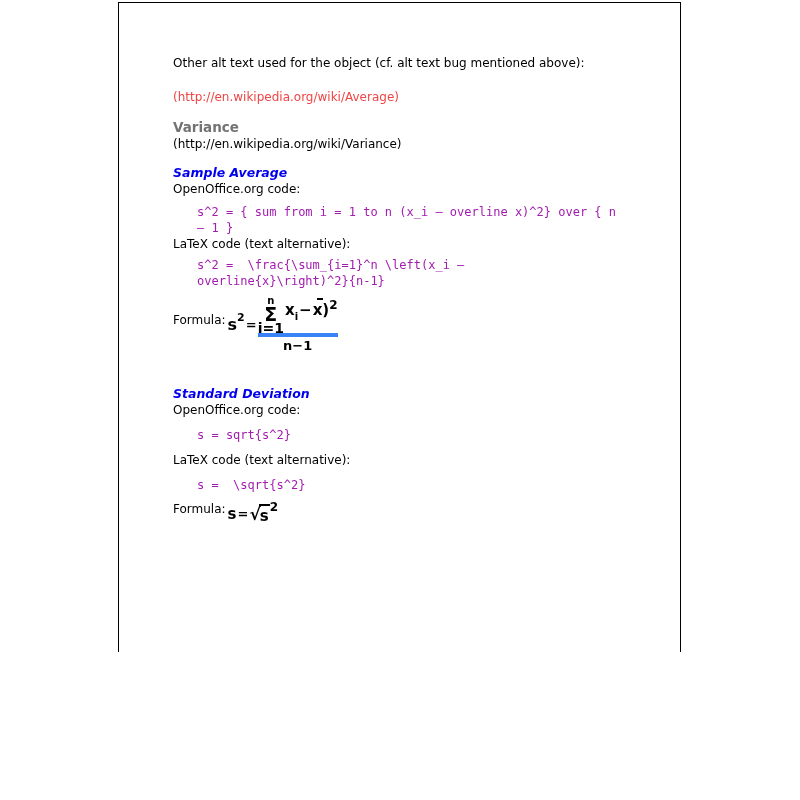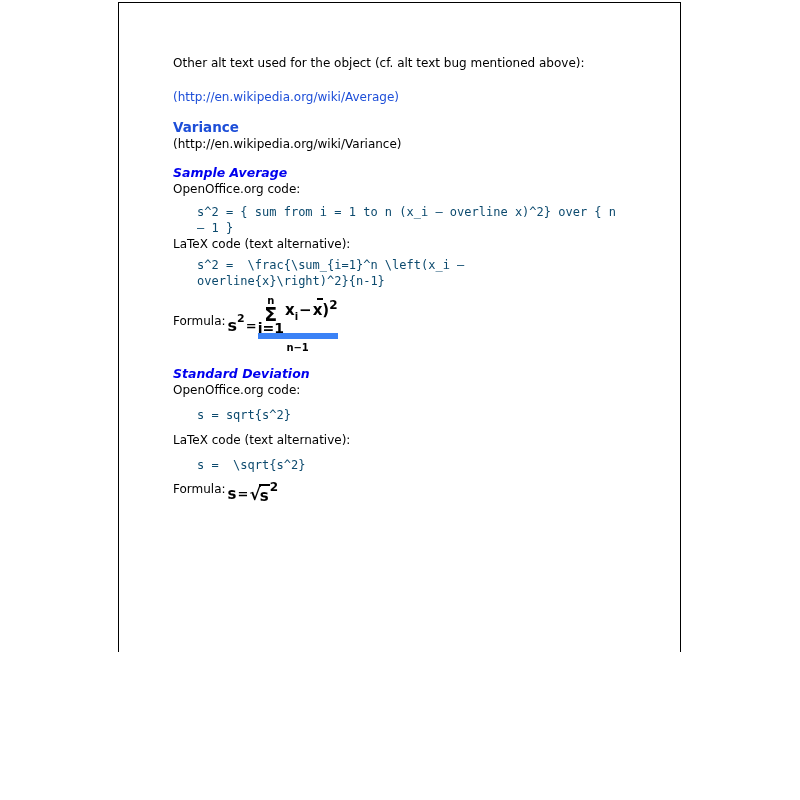--- a/index.html
+++ b/index.html
@@ -8,36 +8,36 @@
 
   .canvas { position:relative; width:800px; height:652px; background:#fff; overflow:hidden; }
 
   .page {
     position:absolute; left:118px; top:2px; width:563px; height:796px;
     background:#fff; border:1.5px solid #000;
   }
   .content { padding:52px 50px 0 54px; }
 
   .body-text { font-size:12px; line-height:17px; color:#000; }
-  .url-line  { font-size:12px; line-height:17px; color:#1d4ed8; margin-top:17px; }
+  .url-line  { font-size:12px; line-height:17px; color:#ef4444; margin-top:17px; }
 
   .h1 {
     margin-top:12px; font-size:13.5px; line-height:18px;
-    font-weight:bold; color:#1d4ed8;
+    font-weight:bold; color:#737373;
   }
   .h2 {
     margin-top:11px; font-size:12.5px; line-height:17px;
     font-weight:bold; font-style:italic; color:#0000ee;
   }
   .label { }
 
   .code {
     margin-top:6px; padding-left:24px;
     font-family:"DejaVu Sans Mono", monospace;
-    font-size:12px; line-height:16px; color:#0c4a6e;
+    font-size:12px; line-height:16px; color:#a21caf;
     white-space:pre-wrap;
   }
   .code.latex { margin-top:4px; }
 
   
   .formula-row { display:flex; align-items:center; margin-top:7px; }
   .formula-row .formula-label { position:relative; top:-4px; }
   .formula-row2 { display:flex; align-items:flex-start; margin-top:8px; }
 
   .math { font-weight:bold; color:#000; display:inline-flex; align-items:center; }
@@ -54,21 +54,21 @@
   .m-sigma   { font-size:19px; line-height:17px; }
   .m-sum-bot { font-size:14px; line-height:10px; letter-spacing:0; }
   .m-term { font-size:15px; line-height:18px; display:inline-flex; align-items:flex-start; margin-left:1px; position:relative; top:-5px; }
   .m-term .m-sub { font-size:10px; position:relative; top:7px; }
   .m-minus { margin:0 1px; }
   .m-xbar { position:relative; }
   .m-xbar::before { content:""; position:absolute; top:-3px; left:4px; width:6px; height:2px; background:#000; }
   .m-exp { font-size:12px; position:relative; top:-5px; }
   .m-den {
     align-self:stretch; text-align:center;
-    border-top:6px solid #3b82f6; font-size:10px; line-height:15px; padding-top:1px;
+    border-top:4px solid #3b82f6; font-size:13px; line-height:15px; padding-top:1px;
   }
 
   
   .math2 { align-items:flex-start; margin-left:2px; margin-top:3px; }
   .m2-s  { font-size:15px; line-height:20px; }
   .m2-eq { font-size:13px; line-height:20px; margin:0 1px; }
   .m2-rad { font-size:17px; line-height:19px; position:relative; top:1px; margin-right:-2px; }
   .m2-radicand { font-size:15px; line-height:20px; border-top:2px solid #000; padding:0 1px; }
   .m2-exp { font-size:12px; position:relative; top:-4px; }
 </style>
@@ -119,21 +119,21 @@
                   <span class="m-xbar">x</span>
                   <span>)</span>
                   <span class="m-exp">2</span>
                 </span>
             </span>
             <span class="m-den">n−1</span>
           </span>
         </span>
       </div>
 
-      <div class="h2" style="margin-top:10px;">Standard Deviation</div>
+      <div class="h2" style="margin-top:32px;">Standard Deviation</div>
 
       <div class="body-text label">OpenOffice.org code:</div>
       <div class="code" style="margin-top:8px;">s = sqrt{s^2}</div>
 
       <div class="body-text label" style="margin-top:9px;">LaTeX code (text alternative):</div>
       <div class="code" style="margin-top:8px;">s =  \sqrt{s^2}</div>
 
       <div class="formula-row2">
         <span class="body-text">Formula:</span>
         <span class="math math2">

